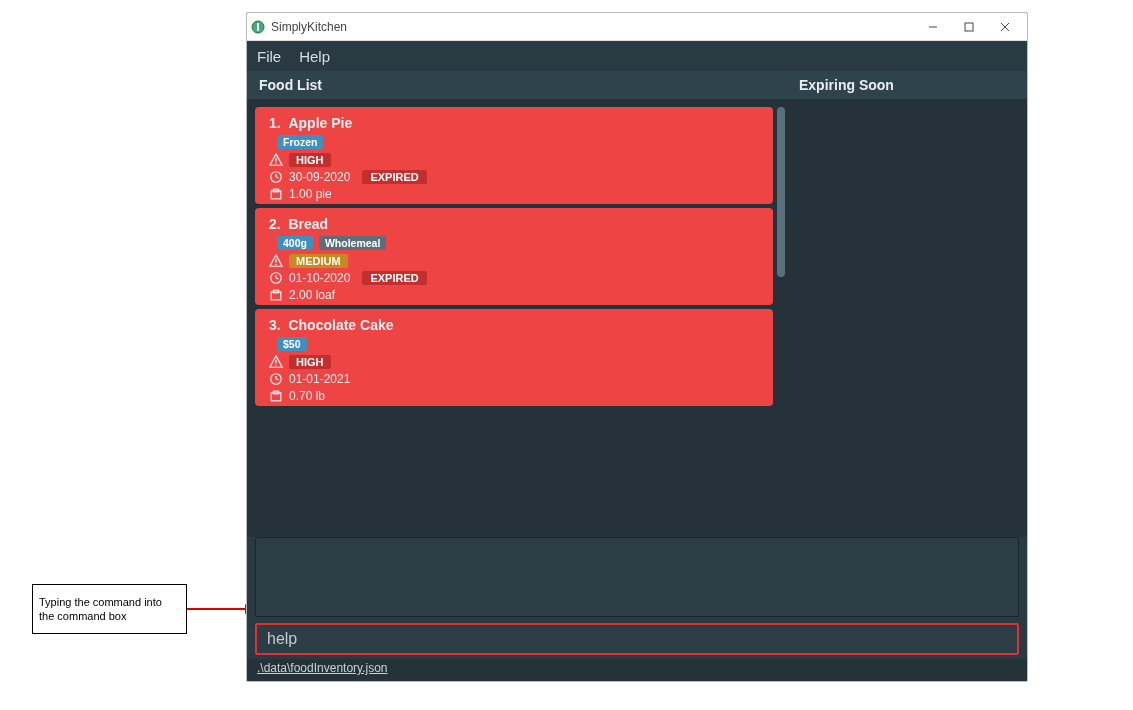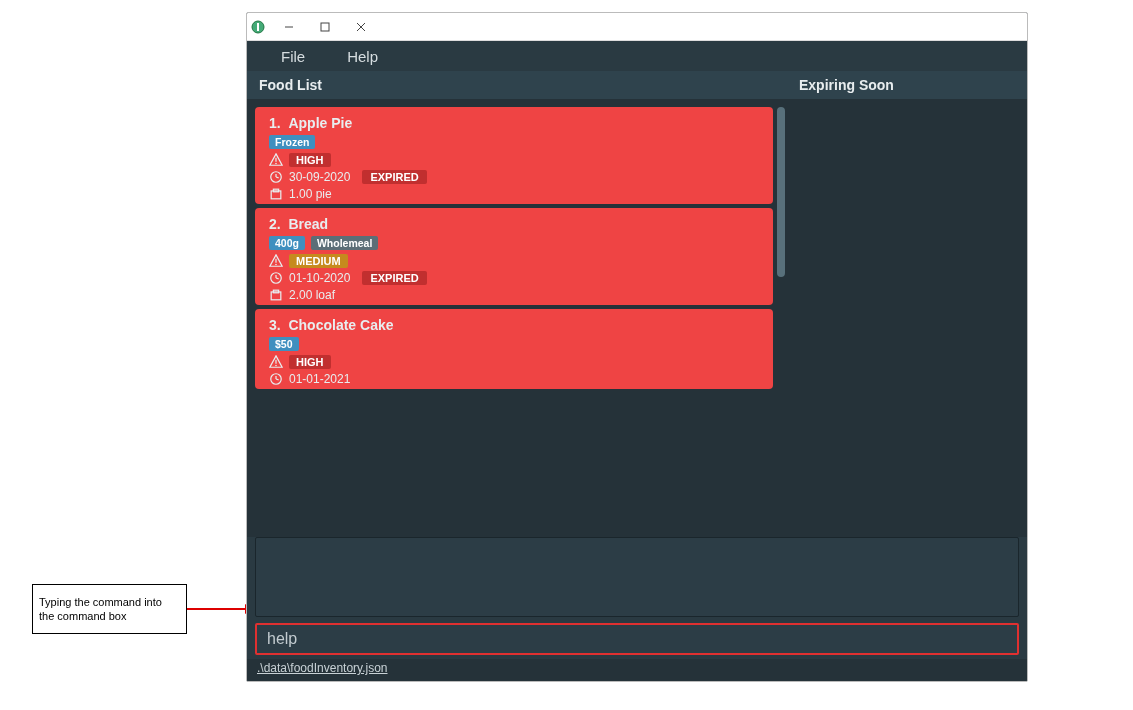--- a/index.html
+++ b/index.html
@@ -87,21 +87,21 @@
   .menubar {
     height:30px;
     background:#2a3a42;
     display:flex;
     align-items:center;
     padding:0 8px;
     gap:14px;
     color:#d6dde0;
     font-size:15px;
   }
-  .menubar span { padding:2px 2px;margin-left:24px; }
+  .menubar span { padding:2px 2px; }
 
   .panel-headers {
     height:28px;
     background:#2f434d;
     display:flex;
     color:#e8edef;
     font-size:14px;
     font-weight:600;
   }
   .panel-headers .left { width:540px; padding:6px 12px; }
@@ -138,21 +138,21 @@
     padding:8px 14px 0 14px;
     color:#e8edef;
     font-size:13px;
     margin-right:12px;
   }
   .food-title {
     font-size:14px;
     font-weight:600;
     margin-bottom:4px;
   }
-  .tag-row { display:flex; gap:6px; margin-bottom:4px; flex-wrap:wrap;}
+  .tag-row { display:flex; gap:6px; margin-bottom:4px; flex-wrap:wrap;margin-left:8px;}
   .tag {
     font-size:10.5px;
     padding:1px 6px;
     border-radius:2px;
     font-weight:600;
   }
   .tag-blue { background:#3f8fbf; color:#fff; }
   .tag-gray { background:#5c6e77; color:#fff; }
   .row-line { display:flex; align-items:center; gap:6px; margin-bottom:3px; font-size:12px;}
   .priority-badge {
@@ -239,20 +239,21 @@
 
 <div class="app-window">
 
   <div class="titlebar">
     <span class="app-icon">
       <svg width="14" height="14" viewBox="0 0 14 14">
           <circle cx="7" cy="7" r="6" fill="#4a7" stroke="#274" stroke-width="1"></circle>
           <rect x="6" y="3" width="2" height="8" fill="#fff"></rect>
         </svg>
     </span>
+    <span class="title">SimplyKitchen</span>
     <div class="win-btn">
       <svg width="10" height="10" viewBox="0 0 10 10">
           <line x1="1" y1="5" x2="9" y2="5" stroke="#444" stroke-width="1"></line>
         </svg>
     </div>
     <div class="win-btn">
       <svg width="10" height="10" viewBox="0 0 10 10">
           <rect x="1" y="1" width="8" height="8" fill="none" stroke="#444" stroke-width="1"></rect>
         </svg>
     </div>
@@ -369,20 +370,29 @@
           <div class="row-line">
             <span class="icon">
               <svg width="14" height="14" viewBox="0 0 16 16">
                 <circle cx="8" cy="8" r="6" fill="none" stroke="#e8edef" stroke-width="1.4"></circle>
                 <line x1="8" y1="8" x2="8" y2="4.5" stroke="#e8edef" stroke-width="1.4"></line>
                 <line x1="8" y1="8" x2="11" y2="9" stroke="#e8edef" stroke-width="1.4"></line>
               </svg>
             </span>
             <span>01-01-2021</span>
           </div>
+          <div class="row-line">
+            <span class="icon">
+              <svg width="14" height="14" viewBox="0 0 16 16">
+                <rect x="2.5" y="4.5" width="11" height="9" fill="none" stroke="#e8edef" stroke-width="1.4"></rect>
+                <rect x="5" y="2.5" width="6" height="3" fill="none" stroke="#e8edef" stroke-width="1.4"></rect>
+              </svg>
+            </span>
+            <span>0.70 lb</span>
+          </div>
         </div>
       </div>
   </div>
 
   <div class="feedback-area"></div>
 
   <div class="command-box">
     <input class="command-input" value="help" style="">
   </div>
 

